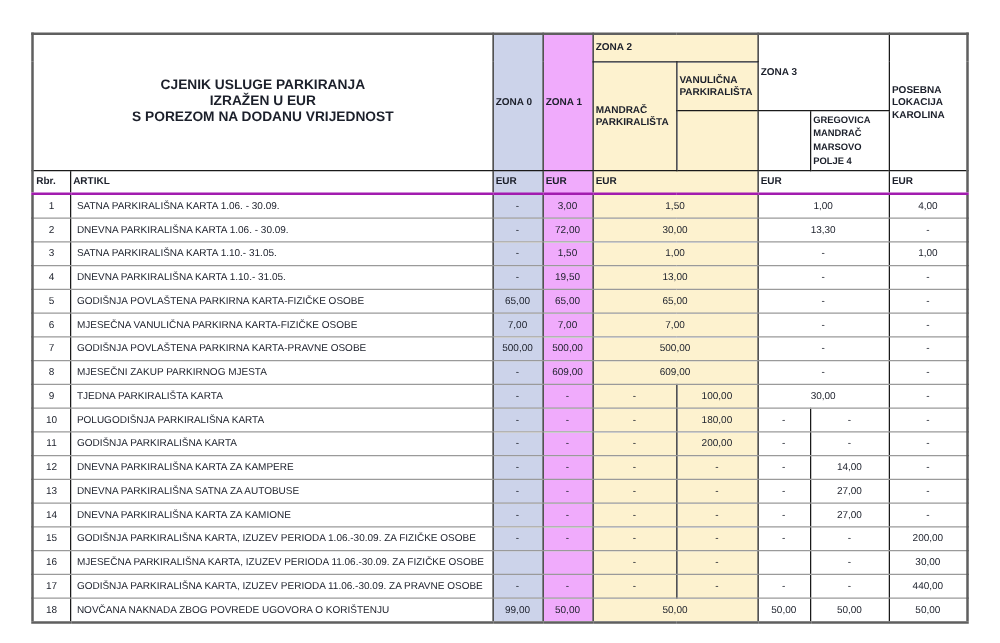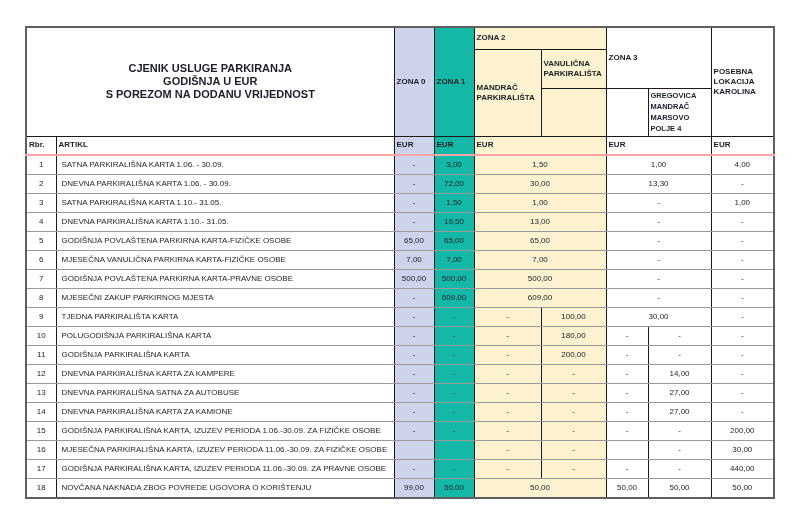--- a/index.html
+++ b/index.html
@@ -6,23 +6,23 @@
   .page{position:relative;width:800px;height:514px;background:#fff;overflow:hidden;
         font-family:"Liberation Sans",sans-serif;color:#1b1f2a;}
   table.cjenik{position:absolute;left:25px;top:26px;width:748px;
         border-collapse:collapse;table-layout:fixed;
         border:2px solid #5f5f5f;}
   th,td{padding:0 2px;font-size:8px;line-height:1.25;overflow:hidden;}
   thead th{border:1px solid #1a1a1a;font-weight:bold;text-align:left;background:#fff;}
   tbody td{border-left:1px solid #1a1a1a;border-right:1px solid #1a1a1a;
            border-top:1px solid #9a9a9a;border-bottom:1px solid #9a9a9a;height:18px;}
   tbody tr:last-child td{border-bottom:2px solid #5f5f5f;}
-  thead tr.eur-row th{border-bottom:2px solid #fca5a5;}
+  thead tr.eur-row th{border-bottom:2px solid #a21caf;}
   .z0{background:#ccd3ea;margin-top:20px;}
-  .z1{background:#14b8a6;}
+  .z1{background:#f0abfc;}
   .z2{background:#fdf2cf;}
   .title{font-weight:bold;text-align:center;font-size:11px;line-height:13px;}
   .greg{font-size:7.5px;line-height:11px;}
   .c{text-align:center;}
   .artikl{text-align:left;padding-left:5px;white-space:nowrap;margin-top:40px;}
   .num{text-align:center;}
 </style>
 </head>
 <body>
 
@@ -36,21 +36,21 @@
         <col style="width:67px">
         <col style="width:65px">
       <col style="width:42px">
         <col style="width:63px">
         <col style="width:63px">
     </colgroup>
     <thead>
       <tr style="height:22px">
         <th class="title" colspan="2" rowspan="3">
           <span>CJENIK USLUGE PARKIRANJA</span><br>
-          <span>GODIŠNJA U EUR</span><br>
+          <span>IZRAŽEN U EUR</span><br>
           <span>S POREZOM NA DODANU VRIJEDNOST</span>
         </th>
         <th class="z0" rowspan="3">ZONA 0</th>
         <th class="z1" rowspan="3">ZONA 1</th>
         <th class="z2" colspan="2">ZONA 2</th>
         <th colspan="2" rowspan="2">ZONA 3</th>
         <th rowspan="3">POSEBNA LOKACIJA KAROLINA</th>
       </tr>
       <tr style="height:39px">
         <th class="z2" rowspan="2">MANDRAČ PARKIRALIŠTA</th>

